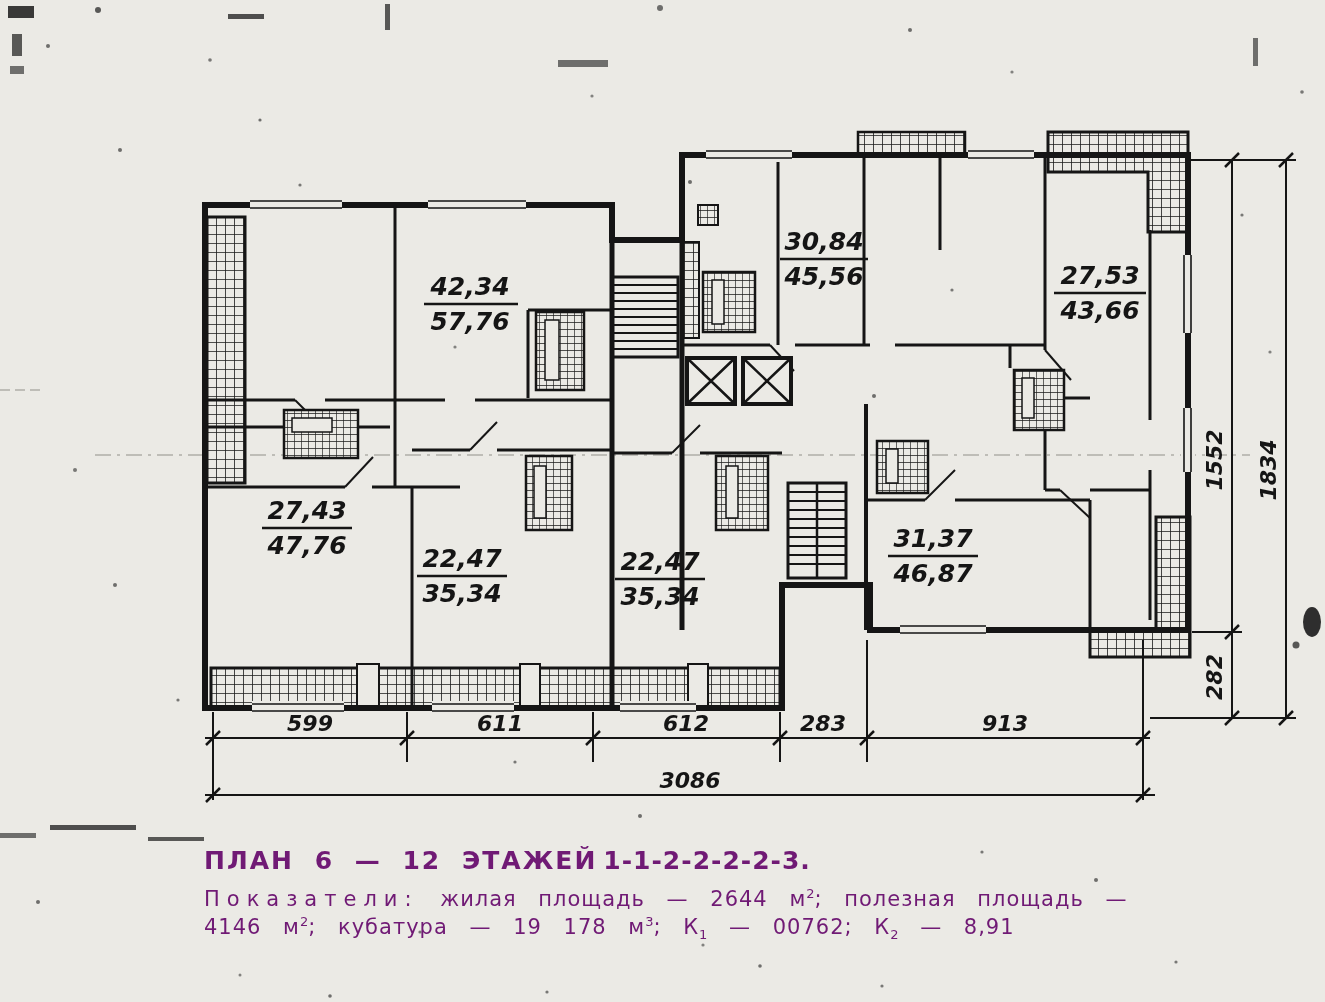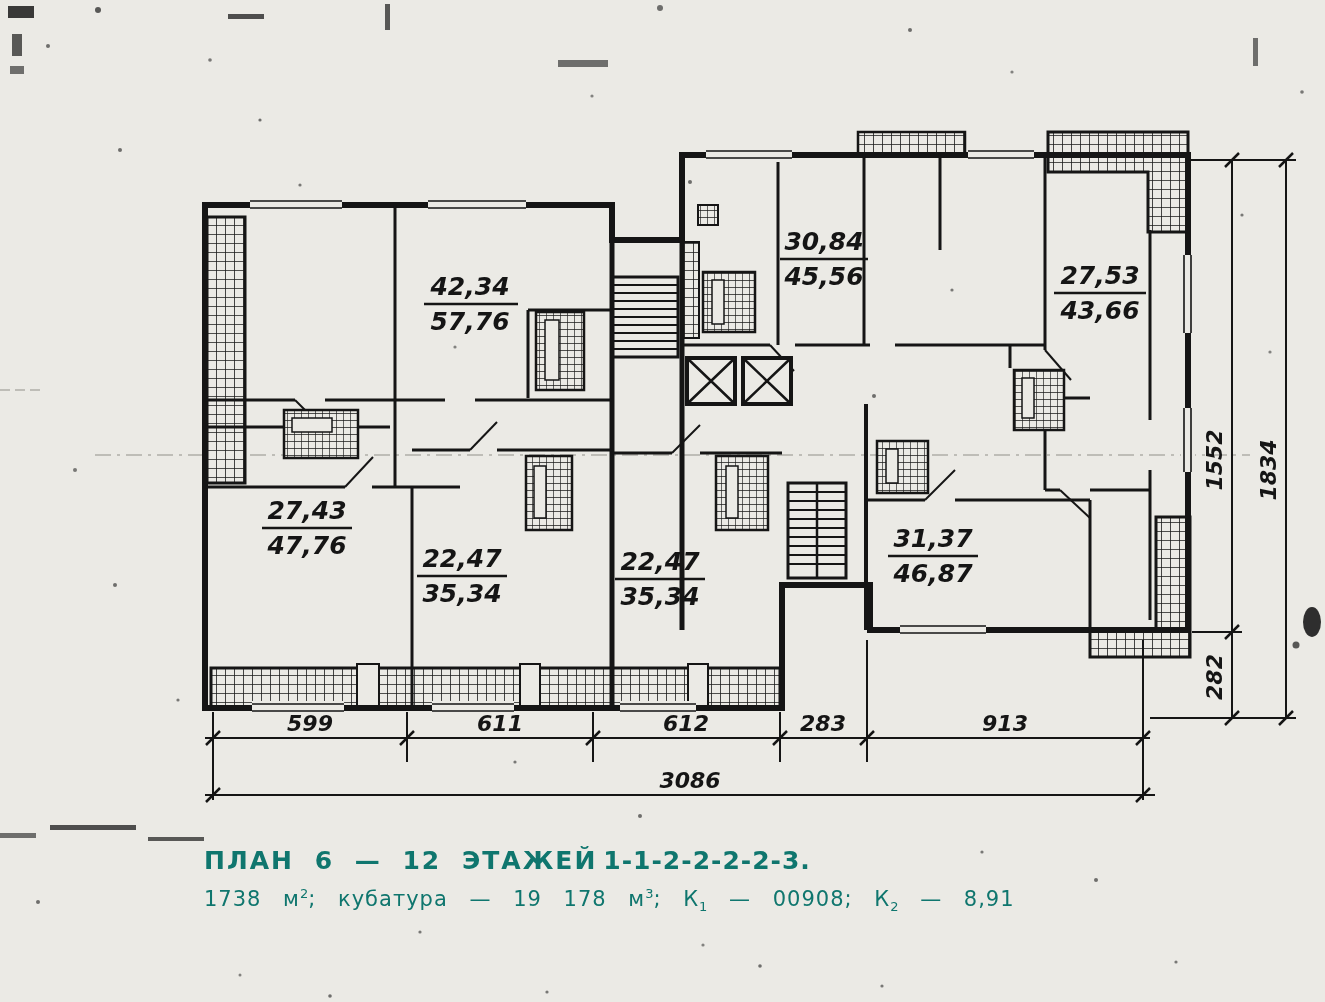--- a/index.html
+++ b/index.html
@@ -4,21 +4,21 @@
 <style>
   html,body{margin:0;padding:0;background:#d8d7d2;}
   .page{
     position:relative;width:1325px;height:1002px;
     background:#ebeae5;
     font-family:"DejaVu Sans",sans-serif;
     overflow:hidden;
   }
   .plan-svg{position:absolute;left:0;top:0;}
   .caption{
-    position:absolute;left:204px;top:846px;width:1000px;color:#0f766e;
+    position:absolute;left:204px;top:846px;width:1000px;color:#701a75;
   }
   .caption-title{
     font-size:25px;font-weight:bold;letter-spacing:2px;word-spacing:10px;
     margin:0 0 10px 0;white-space:nowrap;
   }
   .caption-title .code{letter-spacing:1px;margin-left:6px;}
   .caption-ind{
     font-size:21px;letter-spacing:1px;word-spacing:14px;line-height:1.35;margin:0;
     white-space:nowrap;
   }
@@ -276,16 +276,17 @@
         <circle cx="1012" cy="72" r="1.6" opacity="0.5"></circle>
     <circle cx="48" cy="46" r="2" opacity="0.6"></circle>
         <circle cx="703" cy="945" r="1.6" opacity="0.5"></circle>
     <circle cx="547" cy="992" r="1.6" opacity="0.55"></circle>
         <circle cx="240" cy="975" r="1.5" opacity="0.5"></circle>
   </g>
 </svg>
 
 <div class="caption">
   <p class="caption-title"><span>ПЛАН 6 — 12 ЭТАЖЕЙ</span><span class="code">1-1-2-2-2-2-3.</span></p>
-  <p class="caption-ind"><span>1738 м</span><sup>2</sup><span>; кубатура — 19 178 м</span><sup>3</sup><span>; К</span><sub>1</sub><span> — 00908; К</span><sub>2</sub><span> — 8,91</span></p>
+  <p class="caption-ind"><span class="sp">Показатели:</span><span> жилая площадь — 2644 м</span><sup>2</sup><span>; полезная площадь —</span></p>
+  <p class="caption-ind"><span>4146 м</span><sup>2</sup><span>; кубатура — 19 178 м</span><sup>3</sup><span>; К</span><sub>1</sub><span> — 00762; К</span><sub>2</sub><span> — 8,91</span></p>
 </div>
 
 </div>
 
 </body></html>

